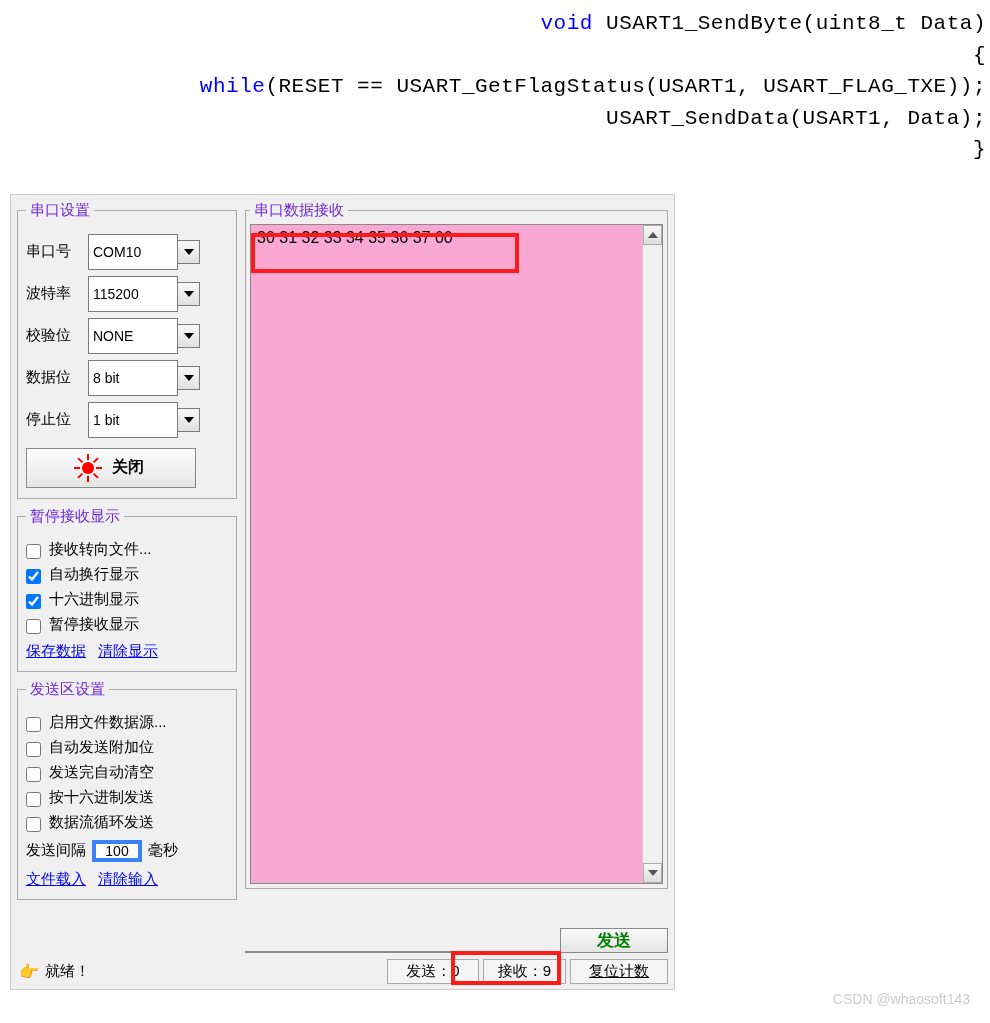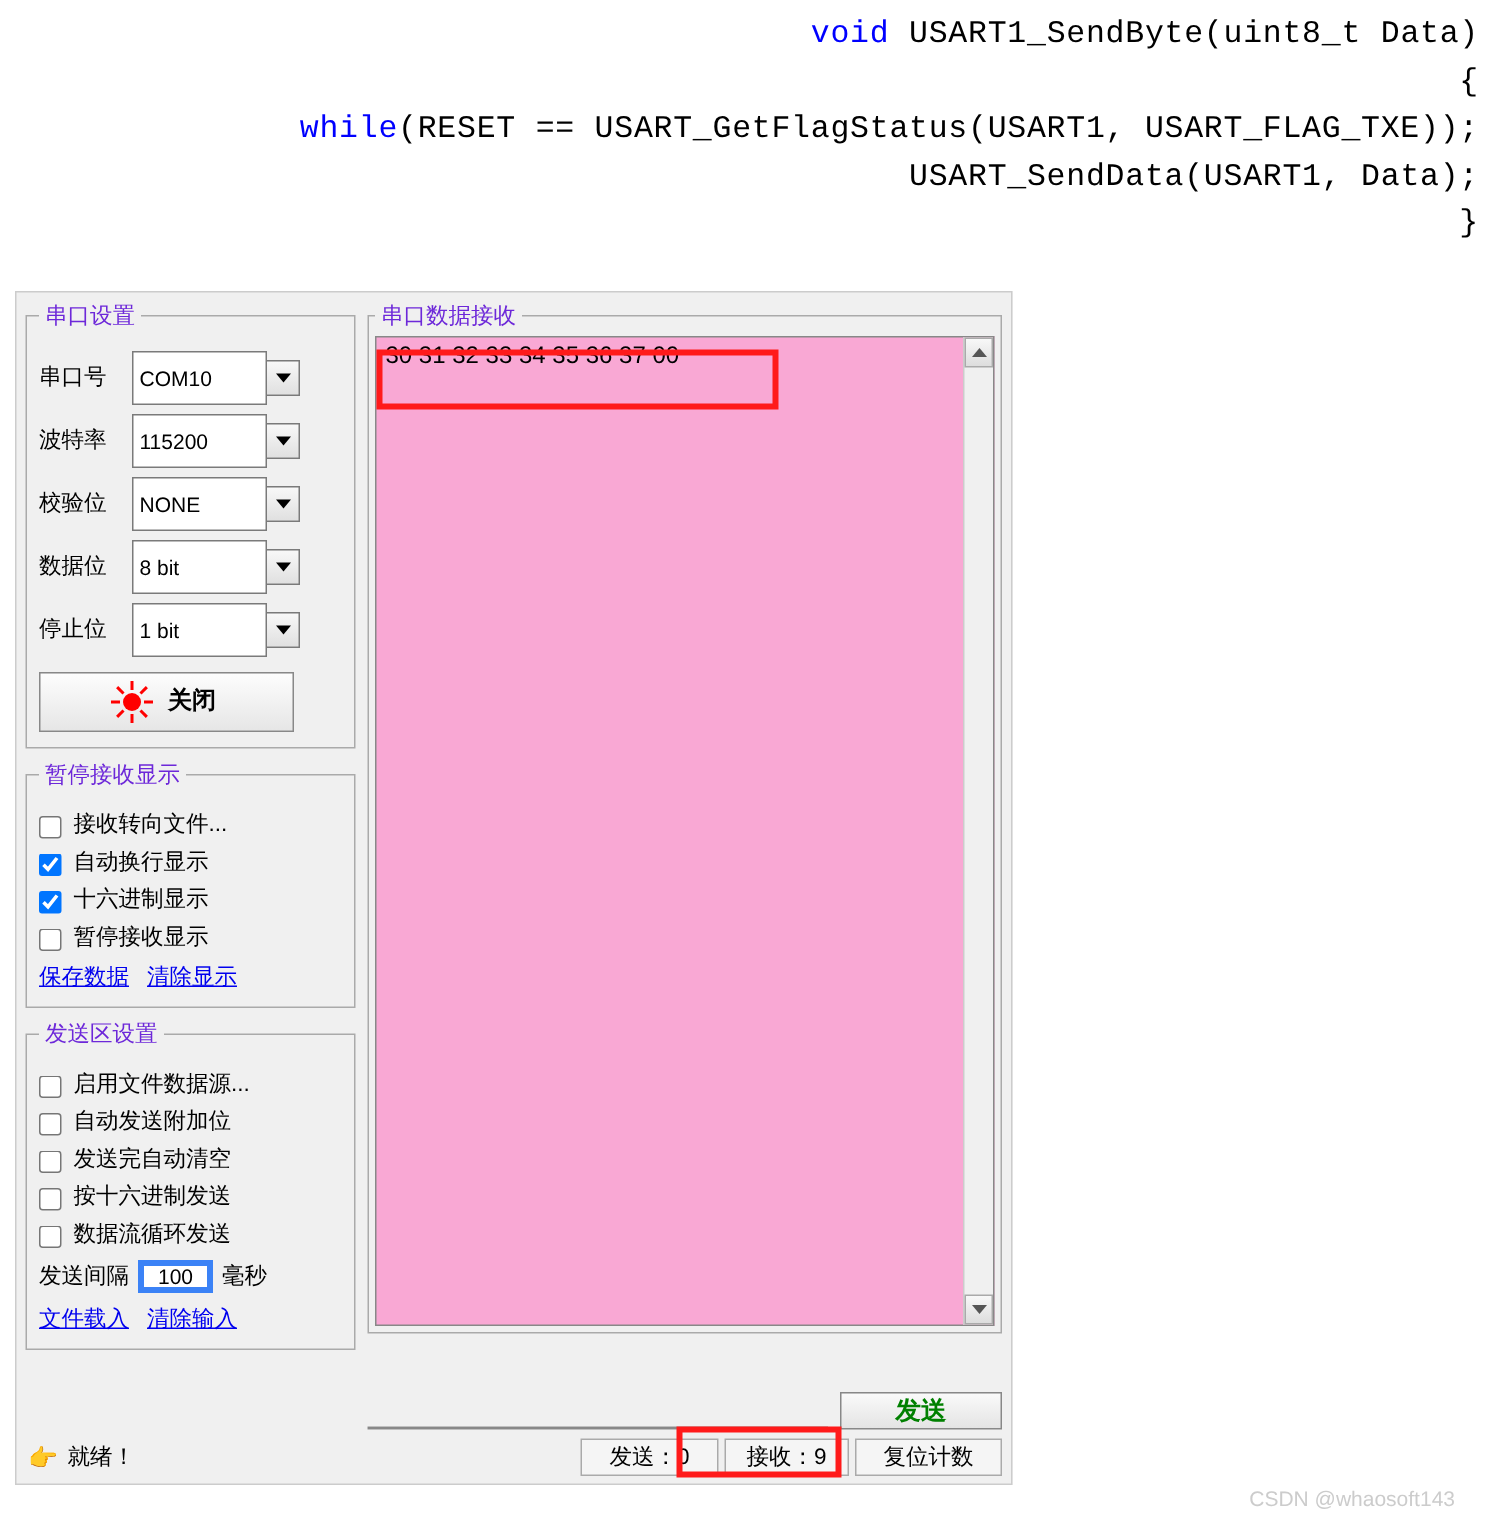--- a/index.html
+++ b/index.html
@@ -251,20 +251,21 @@
     }
     .status-cell {
       border: 1px solid #aaa;
       padding: 2px 18px;
       font-size: 15px;
       background: #f5f5f5;
       margin-left: 4px;
     }
     .status-cell.recv { padding: 2px 14px; }
     .status-cell.reset {
+      text-decoration: underline;
       color: #000;
       cursor: pointer;
     }
     .red-box.status {
       left: 434px;
       bottom: 0px;
       width: 110px;
       height: 34px;
     }
     .watermark {

